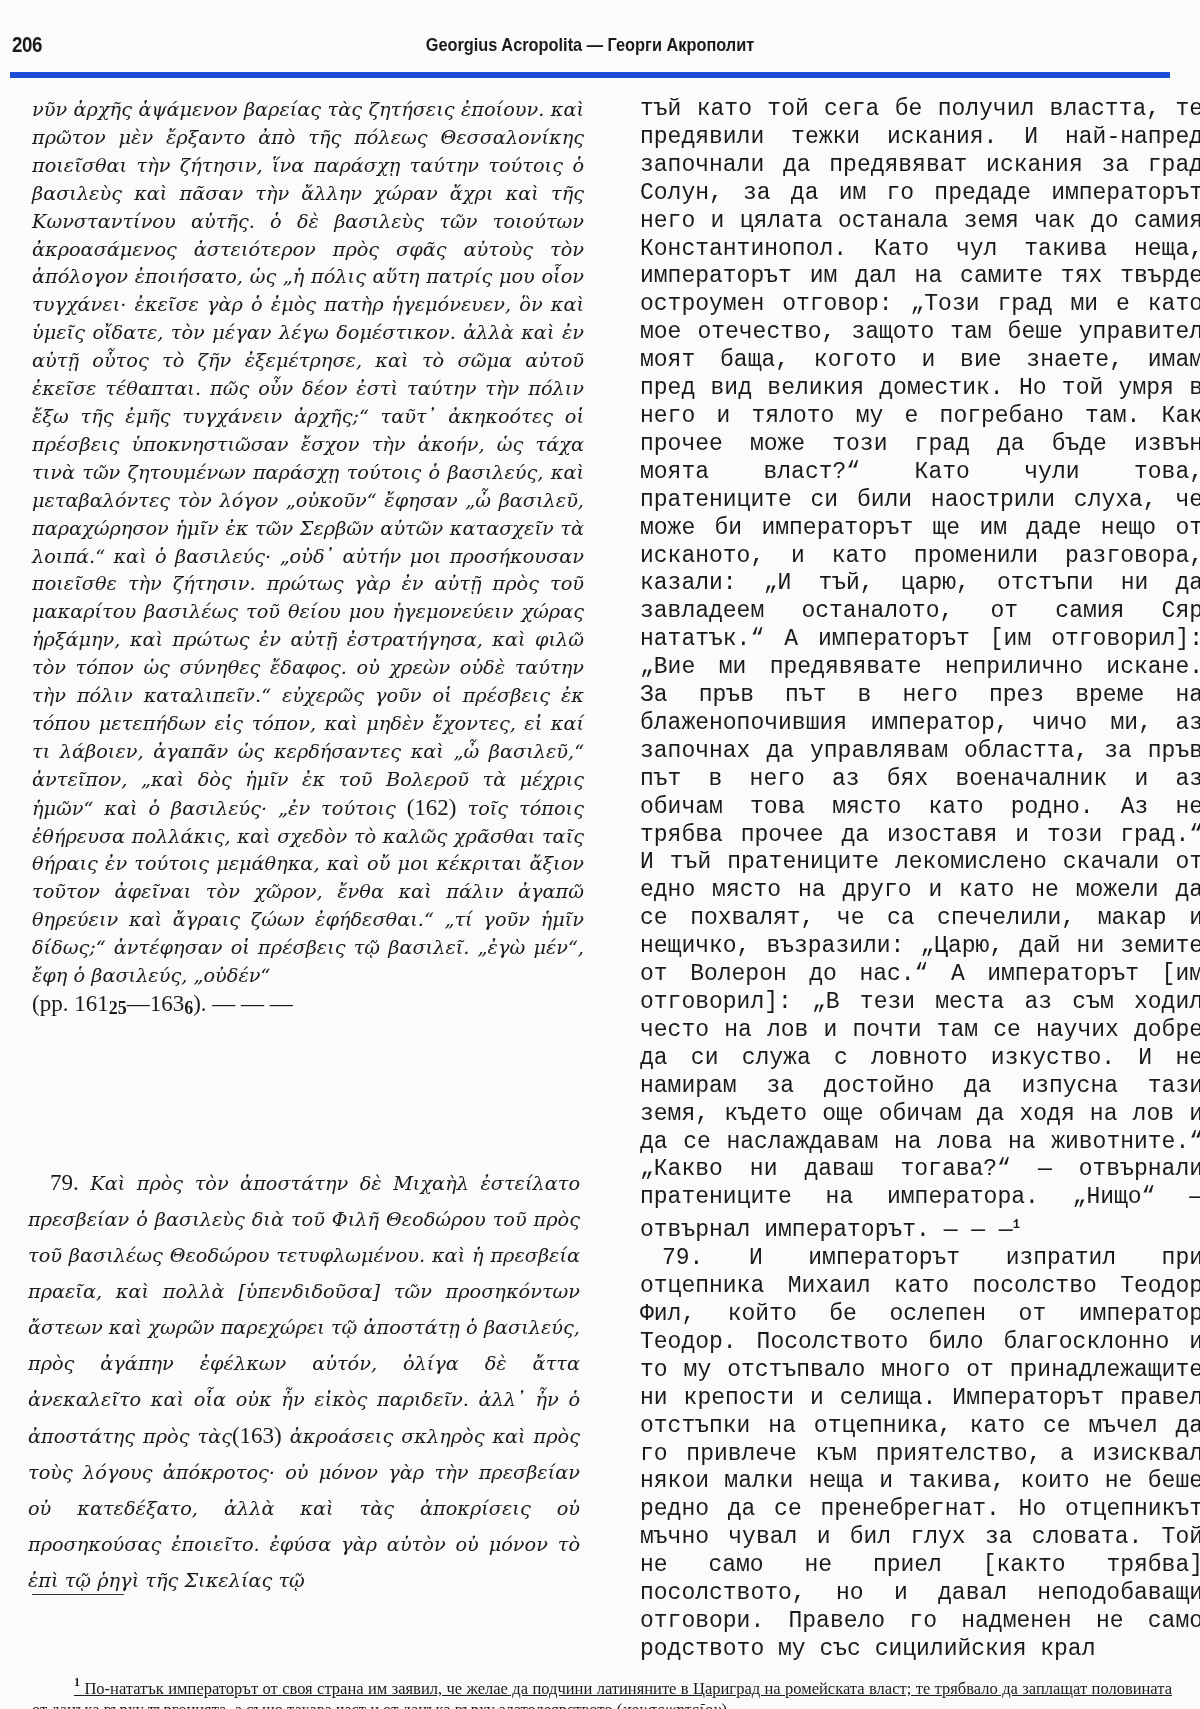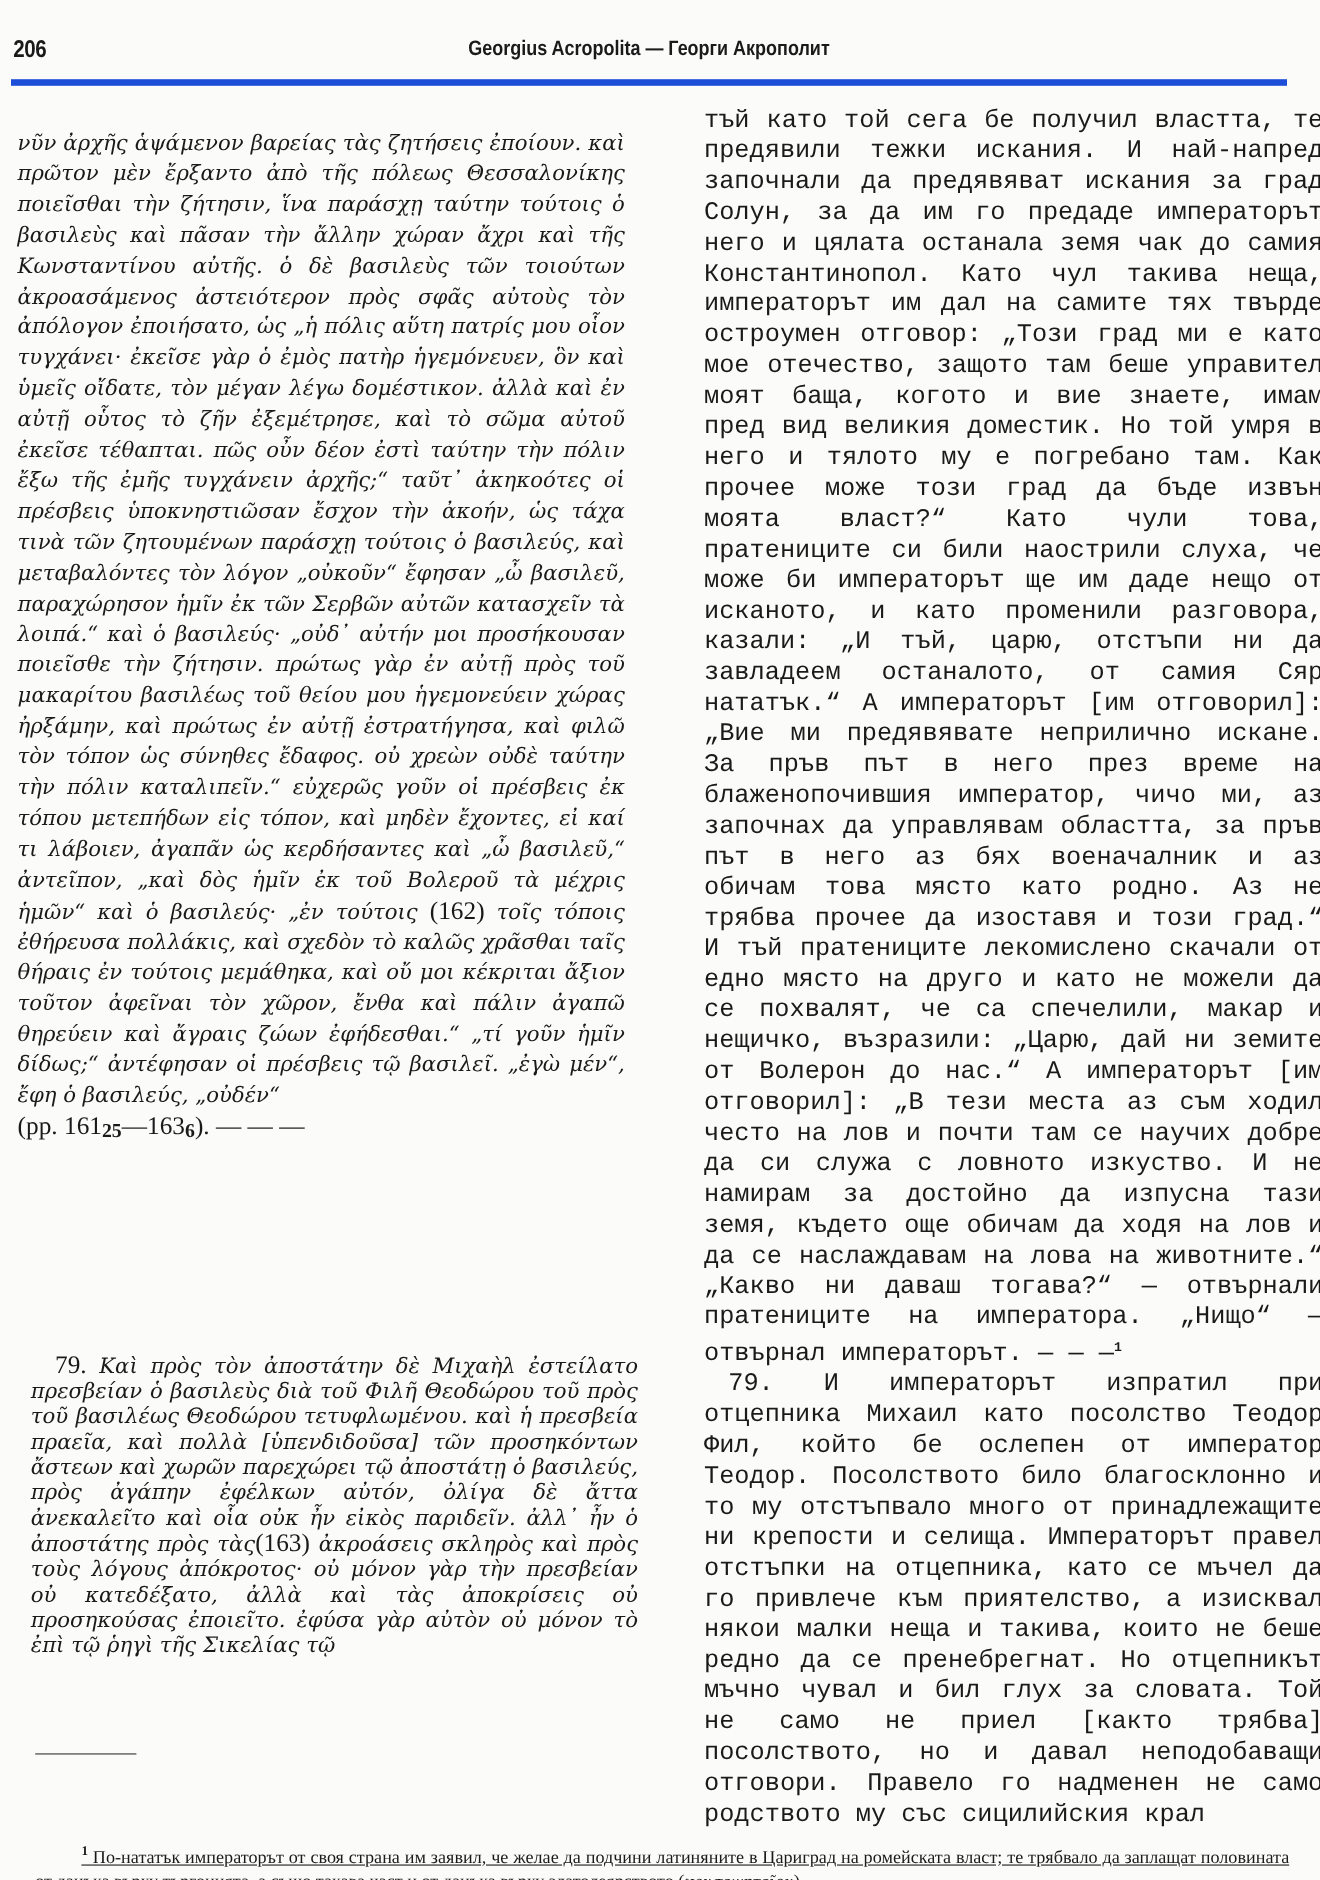--- a/index.html
+++ b/index.html
@@ -18,33 +18,33 @@
   }
   .running-title {
     position: absolute; left: 0; width: 1160px; top: 10px; text-align: center;
     font-family: "Liberation Sans", sans-serif; font-size: 19px; font-weight: bold;
     transform: scaleX(0.86);
   }
   .col {
     position: absolute; top: 96px;
   }
   .col-greek {
-    left: 16px; width: 552px;
+    left: 32px; width: 552px;
     font-family: "DejaVu Serif", serif; font-style: italic; font-size: 19.3px;
-    line-height: 27.9px; text-align: justify; margin-top: 20px;
+    line-height: 27.9px; text-align: justify;
   }
   .col-bg {
     left: 640px; width: 563px;
     font-family: Liberation Mono, monospace; font-size: 23px;
     line-height: 27.9px; text-align: justify;
   }
   .para { margin: 0; }
-  .greek-section2 { position: absolute; left: 28px; top: 1229px; width: 552px;
+  .greek-section2 { position: absolute; left: 28px; top: 1165px; width: 552px;
     font-family: "DejaVu Serif", serif; font-style: italic; font-size: 19.3px;
-    line-height: 23px; text-align: justify; }
+    line-height: 36px; text-align: justify; }
   .num { font-style: normal; font-family: "Liberation Serif", serif; font-size: 23px; }
   .indent { text-indent: 22px; }
   .ref { font-style: normal; font-family: "Liberation Serif", serif; font-size: 23px; }
   sub { font-size: 18px; vertical-align: -3px; font-weight: bold; }
   sup { font-size: 12px; vertical-align: 8px; font-weight: bold; }
   .fn-rule { position: absolute; left: 32px; top: 1594px; width: 92px; height: 1px; background: #333; }
   .footnote {
     position: absolute; left: 32px; top: 1672px; width: 1140px;
     font-family: "Liberation Serif", serif; font-size: 16.5px; line-height: 21px;
     text-align: justify;

